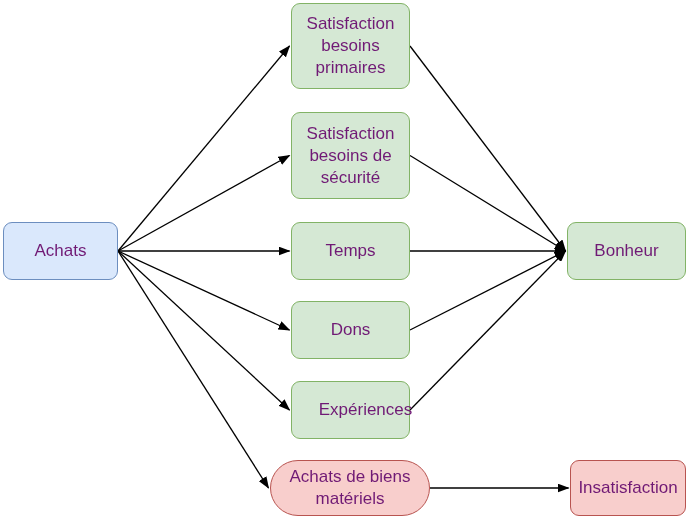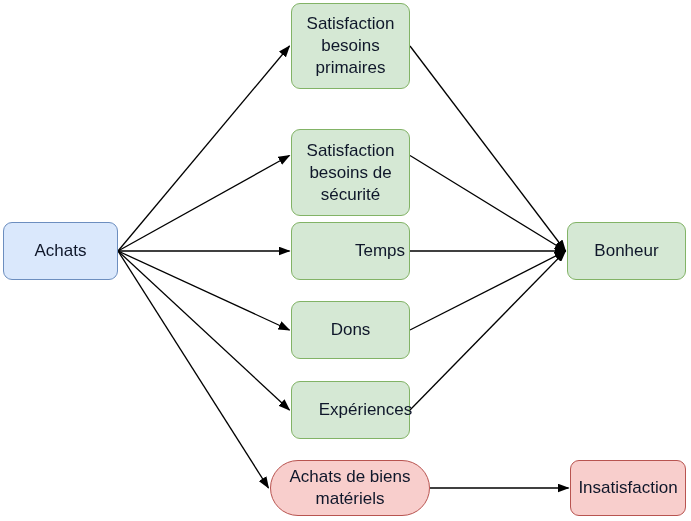--- a/index.html
+++ b/index.html
@@ -27,21 +27,21 @@
     position: absolute;
     box-sizing: border-box;
     border: 1px solid #000;
     border-radius: 9px;
     display: flex;
     align-items: center;
     justify-content: center;
     text-align: center;
     font-size: 17px;
     line-height: 22px;
-    color: #0f172a;
+    color: #701a75;
     padding: 2px 4px;
   }
   
   .pos-argent            { left: 3px;   top: 222px; width: 115px; height: 58px; }
   .pos-besoins-primaires { left: 291px; top: 3px;   width: 119px; height: 86px; }
   .pos-besoins-securite  { left: 291px; top: 112px; width: 119px; height: 87px; }
   .pos-temps             { left: 291px; top: 222px; width: 119px; height: 58px; }
   .pos-dons              { left: 291px; top: 301px; width: 119px; height: 58px; }
   .pos-experiences       { left: 291px; top: 381px; width: 119px; height: 58px; }
   .pos-achats            { left: 270px; top: 460px; width: 160px; height: 56px; border-radius: 28px; }
@@ -74,25 +74,25 @@
     </svg>
 
   <div class="node pos-argent" style="background: rgb(218, 232, 252); border-color: rgb(108, 142, 191);">
     <span>Achats</span>
   </div>
 
   <div class="node pos-besoins-primaires" style="background: rgb(213, 232, 212); border-color: rgb(130, 179, 102);">
     <span>Satisfaction besoins primaires</span>
   </div>
 
-  <div class="node pos-besoins-securite" style="background: rgb(213, 232, 212); border-color: rgb(130, 179, 102); margin-top: 17px;">
+  <div class="node pos-besoins-securite" style="background: rgb(213, 232, 212); border-color: rgb(130, 179, 102);">
     <span>Satisfaction besoins de sécurité</span>
   </div>
 
-  <div class="node pos-temps" style="background: rgb(213, 232, 212); border-color: rgb(130, 179, 102); justify-content: flex-end;">
+  <div class="node pos-temps" style="background: rgb(213, 232, 212); border-color: rgb(130, 179, 102);">
     <span>Temps</span>
   </div>
 
   <div class="node pos-dons" style="background: rgb(213, 232, 212); border-color: rgb(130, 179, 102);">
     <span>Dons</span>
   </div>
 
   <div class="node pos-experiences" style="background: rgb(213, 232, 212); border-color: rgb(130, 179, 102); padding-left: 34px;">
     <span>Expériences</span>
   </div>

